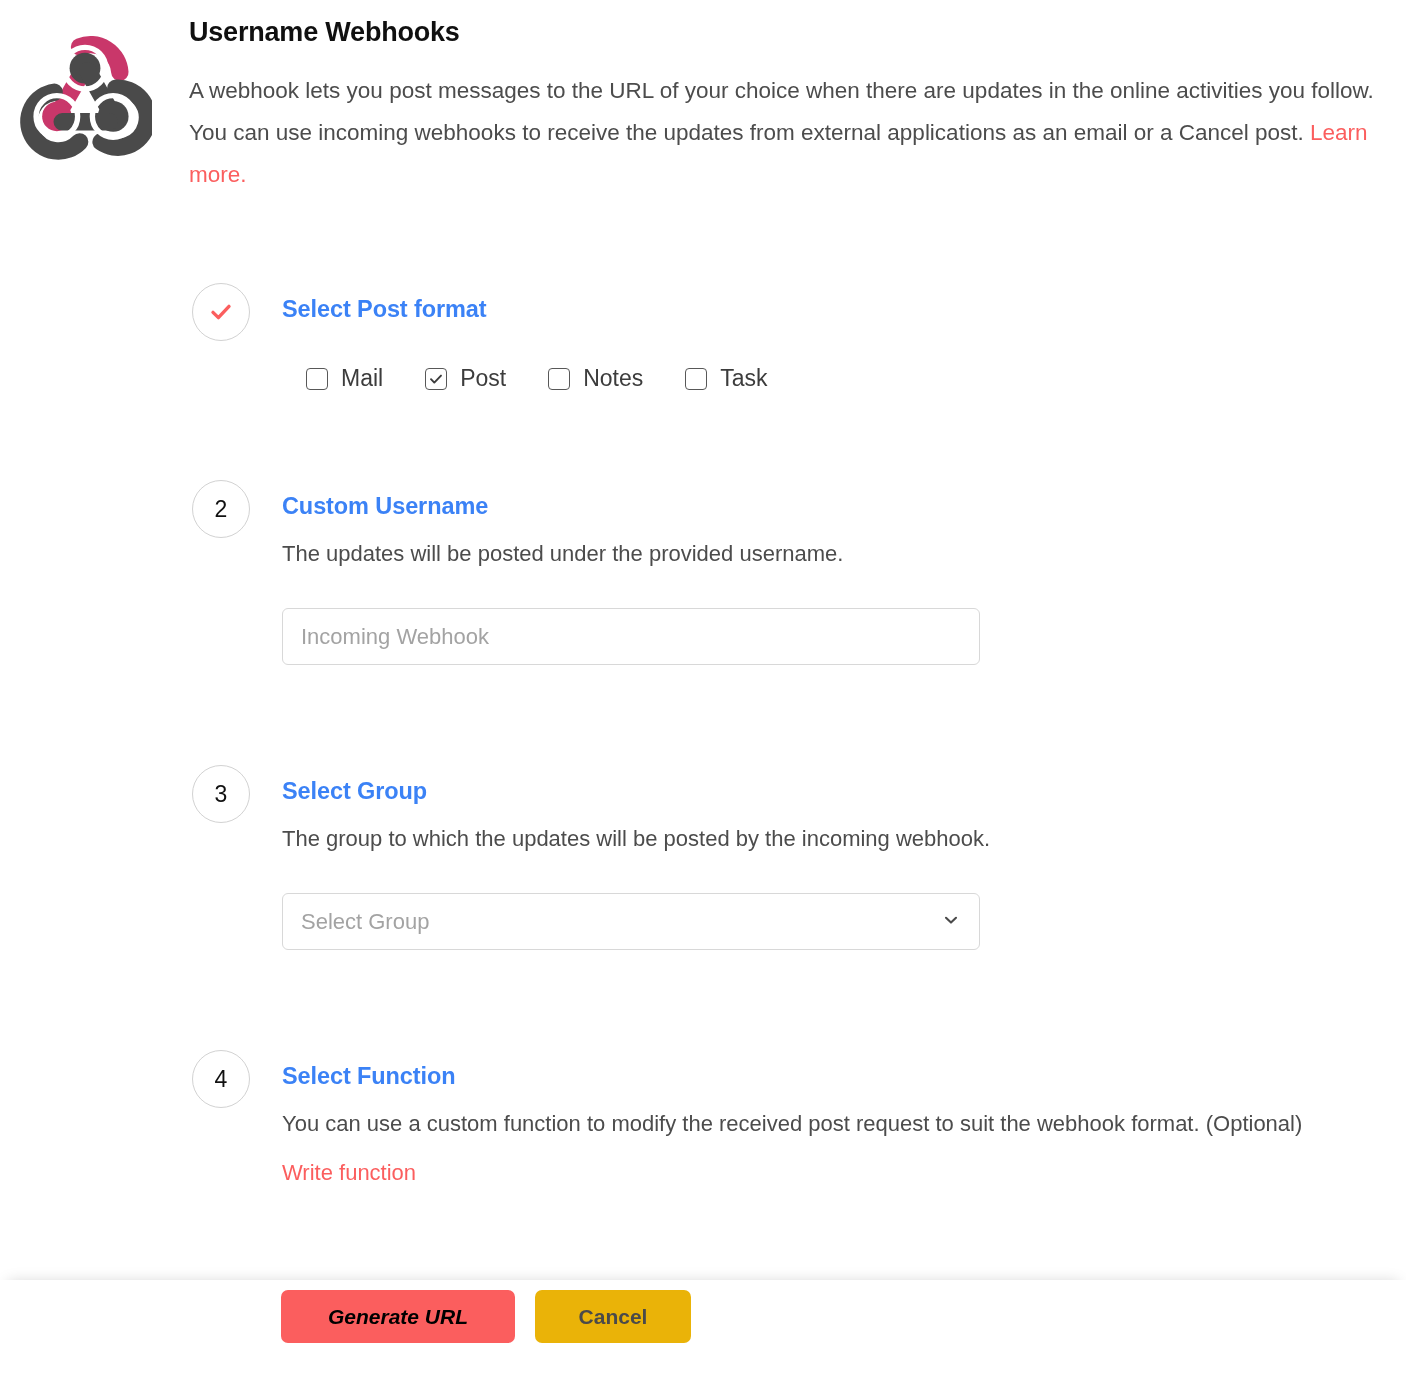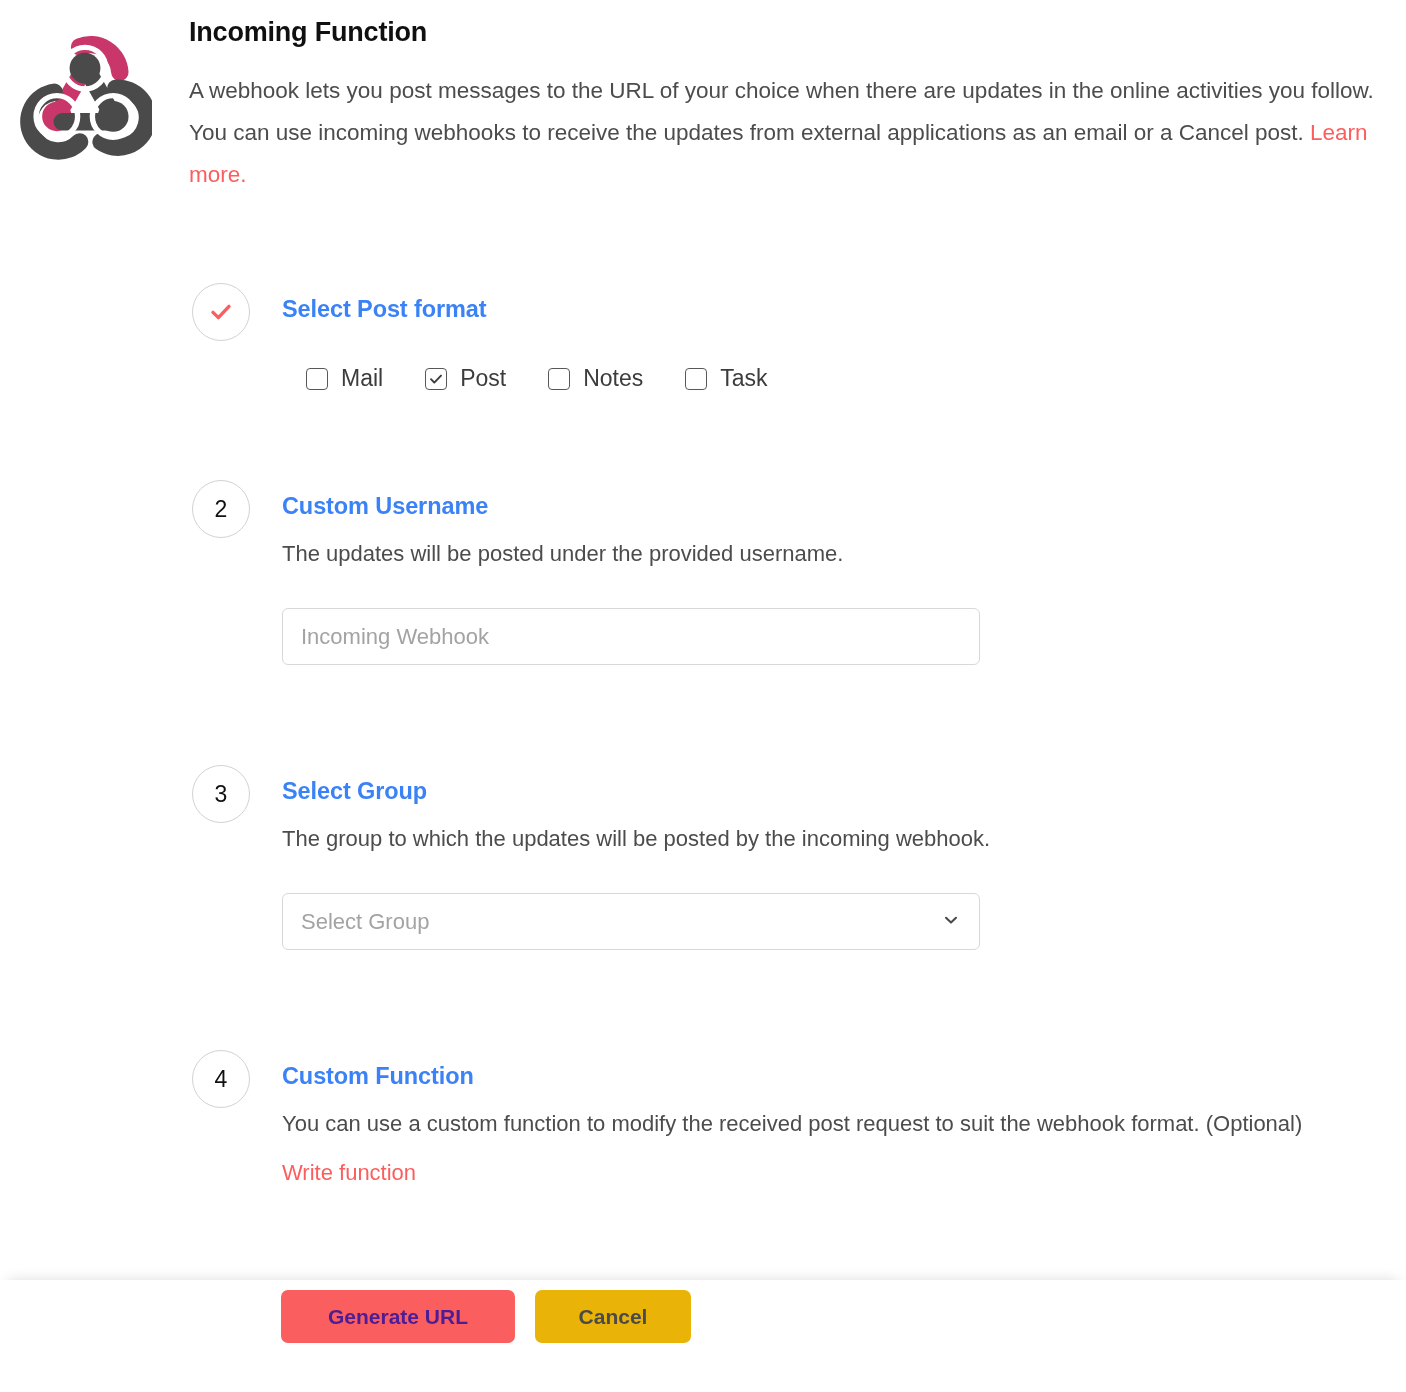--- a/index.html
+++ b/index.html
@@ -237,22 +237,23 @@
     font-weight: 700;
     cursor: pointer;
     height: 53px;
     line-height: 53px;
     padding: 0 30px;
     white-space: nowrap;
   }
 
   .btn-primary {
     background: #fb5e5e;
-    color: #4c1d95;
+    color: #000000;
     min-width: 234px;
+    font-style: italic;
   }
 
   .btn-secondary {
     background: #eab308;
     color: #4a4a4a;
     min-width: 156px;
     margin-left: 20px;
   }
 </style>
 </head>
@@ -281,21 +282,21 @@
 
       <path d="M62 85 A22 22 0 1 0 73 45" fill="none" stroke="#4a4a4a" stroke-width="13" stroke-linecap="round"></path>
 
       <circle cx="29" cy="66" r="15.5" fill="none" stroke="#ffffff" stroke-width="4"></circle>
       <circle cx="71" cy="66" r="15.5" fill="none" stroke="#ffffff" stroke-width="4"></circle>
       <circle cx="50" cy="30" r="15.5" fill="none" stroke="#ffffff" stroke-width="4"></circle>
     </svg>
   </div>
 
   <div class="header-block">
-    <h1 class="app-title">Incoming Function</h1>
+    <h1 class="app-title">Username Webhooks</h1>
     <p class="app-desc"><span>A webhook lets you post messages to the URL of your choice when there are updates in the online activities you follow. You can use incoming webhooks to receive the updates from external applications as an email or a Cancel post. </span><a class="link-red" href="#">Learn more.</a></p>
   </div>
 
   <div class="steps">
 
     <div class="step step-1">
       <div class="step-badge">
         <svg width="30" height="30" viewBox="0 0 30 30" aria-hidden="true">
           <path d="M7 15.4 L12.4 20.6 L23 9.4" fill="none" stroke="#fb5e5e" stroke-width="3.4" stroke-linecap="round" stroke-linejoin="round"></path>
         </svg>
@@ -359,21 +360,21 @@
             <path d="M4 6.8 L9 11.6 L14 6.8" fill="none" stroke="#4a4a4a" stroke-width="2.1" stroke-linecap="round" stroke-linejoin="round"></path>
           </svg>
         </span>
       </div>
     </div>
 
     <div class="gap-3"></div>
 
     <div class="step">
       <div class="step-badge">4</div>
-      <h2 class="step-title">Custom Function</h2>
+      <h2 class="step-title">Select Function</h2>
       <p class="step-desc">You can use a custom function to modify the received post request to suit the webhook format. (Optional)</p>
       <a class="write-fn" href="#">Write function</a>
     </div>
 
   </div>
 
   <div class="footer">
     <div class="btn-row">
       <button class="btn btn-primary">Generate URL</button>
       <button class="btn btn-secondary">Cancel</button>

